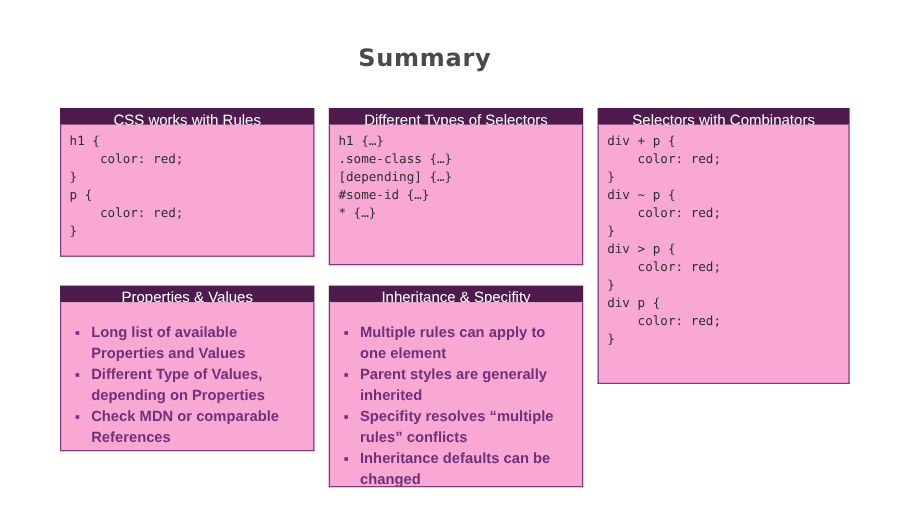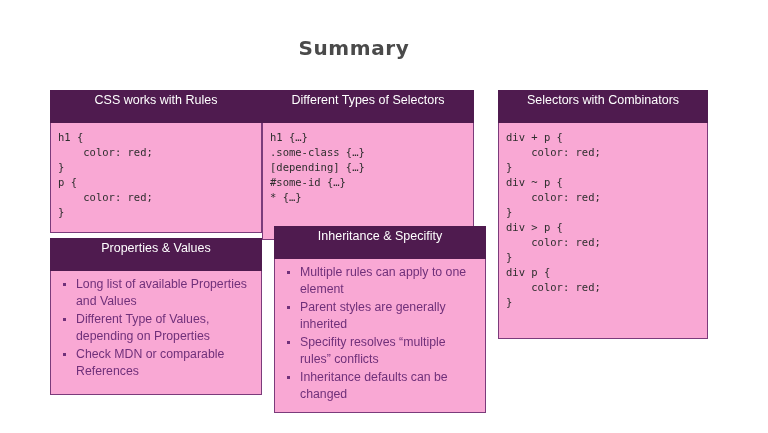--- a/index.html
+++ b/index.html
@@ -39,21 +39,21 @@
     box-sizing: border-box;
     background: #ffffff;
   }
 
   .card-header {
     background: #4f1b4f;
     color: #ffffff;
     text-align: center;
     font-size: 12.5px;
     line-height: 21px;
-    height: 33px;
+    height: 14px;
     overflow: hidden;
     white-space: nowrap;
   }
 
   .card-body {
     box-sizing: border-box;
     border: 1px solid #7b3b7b;
     border-top: none;
     background: #f9a8d4;
     height: calc(100% - 21px);
@@ -63,21 +63,22 @@
   .card-body.code {
     padding: 7px 0 6px 7px;
     font-family: "DejaVu Sans Mono", monospace;
     font-size: 10.5px;
     line-height: 15px;
     color: #2e2e2e;
     white-space: pre;
   }
 
   .card-body.bullets {
-    padding: 5px 8px 6px 8px;
+    padding: 17px 8px 6px 8px;
+    font-weight: bold;
   }
 
   ul.bullet-list {
     margin: 0;
     padding: 0;
     list-style: none;
   }
   ul.bullet-list li {
     position: relative;
     padding-left: 17px;
@@ -92,24 +93,24 @@
     position: absolute;
     left: 4px;
     top: 7px;
     width: 3px;
     height: 3px;
     background: #70307a;
   }
 
   
   #card-css-rules      { left: 50px;  top: 90px;  width: 212px; height: 131px; }
-  #card-selector-types { left: 262px; top: 90px;  width: 212px; height: 138px; }
+  #card-selector-types { left: 274px; top: 90px;  width: 212px; height: 138px; }
   #card-combinators    { left: 498px; top: 90px;  width: 210px; height: 237px; }
   #card-props-values   { left: 50px;  top: 238px; width: 212px; height: 145px; }
-  #card-inheritance    { left: 274px; top: 226px; width: 212px; height: 175px; }
+  #card-inheritance    { left: 274px; top: 238px; width: 212px; height: 175px; }
 </style>
 </head>
 <body>
 
 <div class="slide">
 
   <div class="slide-title">Summary</div>
 
   <div class="card" id="card-css-rules">
     <div class="card-header">CSS works with Rules</div>

